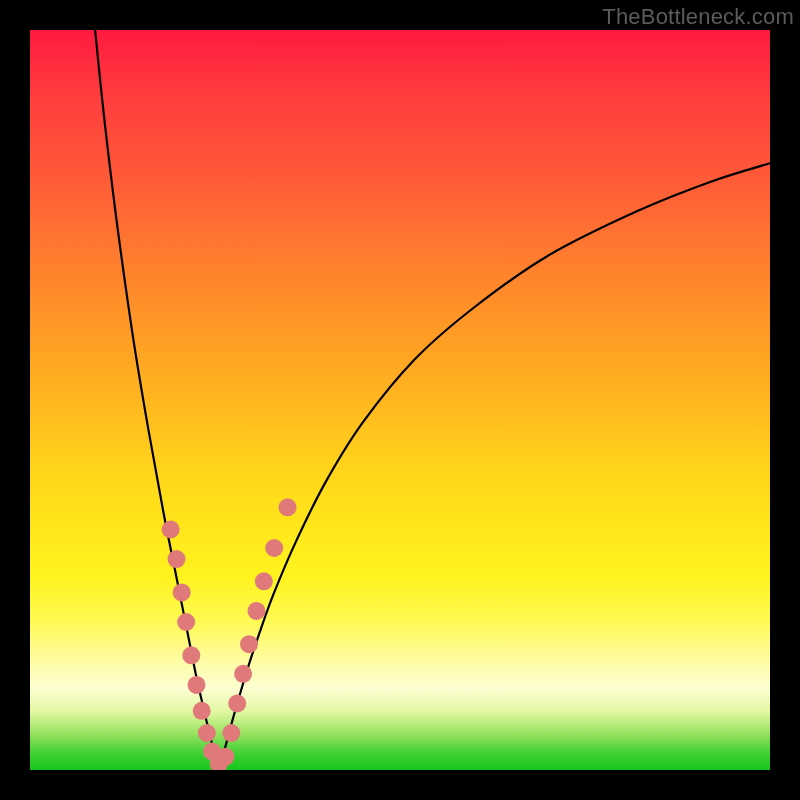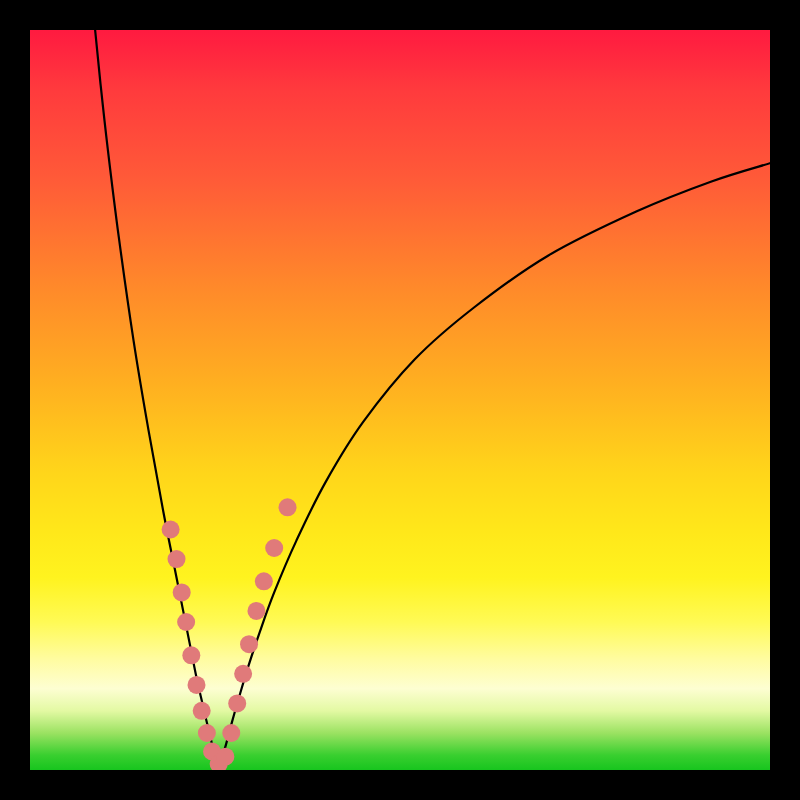--- a/index.html
+++ b/index.html
@@ -87,13 +87,14 @@
           <circle cx="207.20" cy="673.40" r="9" fill="#e07a7a" stroke="#d86a6a" stroke-width="0"></circle>
           <circle cx="213.12" cy="643.80" r="9" fill="#e07a7a" stroke="#d86a6a" stroke-width="0"></circle>
           <circle cx="219.04" cy="614.20" r="9" fill="#e07a7a" stroke="#d86a6a" stroke-width="0"></circle>
           <circle cx="226.44" cy="580.90" r="9" fill="#e07a7a" stroke="#d86a6a" stroke-width="0"></circle>
           <circle cx="233.84" cy="551.30" r="9" fill="#e07a7a" stroke="#d86a6a" stroke-width="0"></circle>
           <circle cx="244.20" cy="518.00" r="9" fill="#e07a7a" stroke="#d86a6a" stroke-width="0"></circle>
           <circle cx="257.52" cy="477.30" r="9" fill="#e07a7a" stroke="#d86a6a" stroke-width="0"></circle>
         </g>
     </svg>
   </div>
+  <div class="watermark">TheBottleneck.com</div>
 </div>
 
 </body></html>

